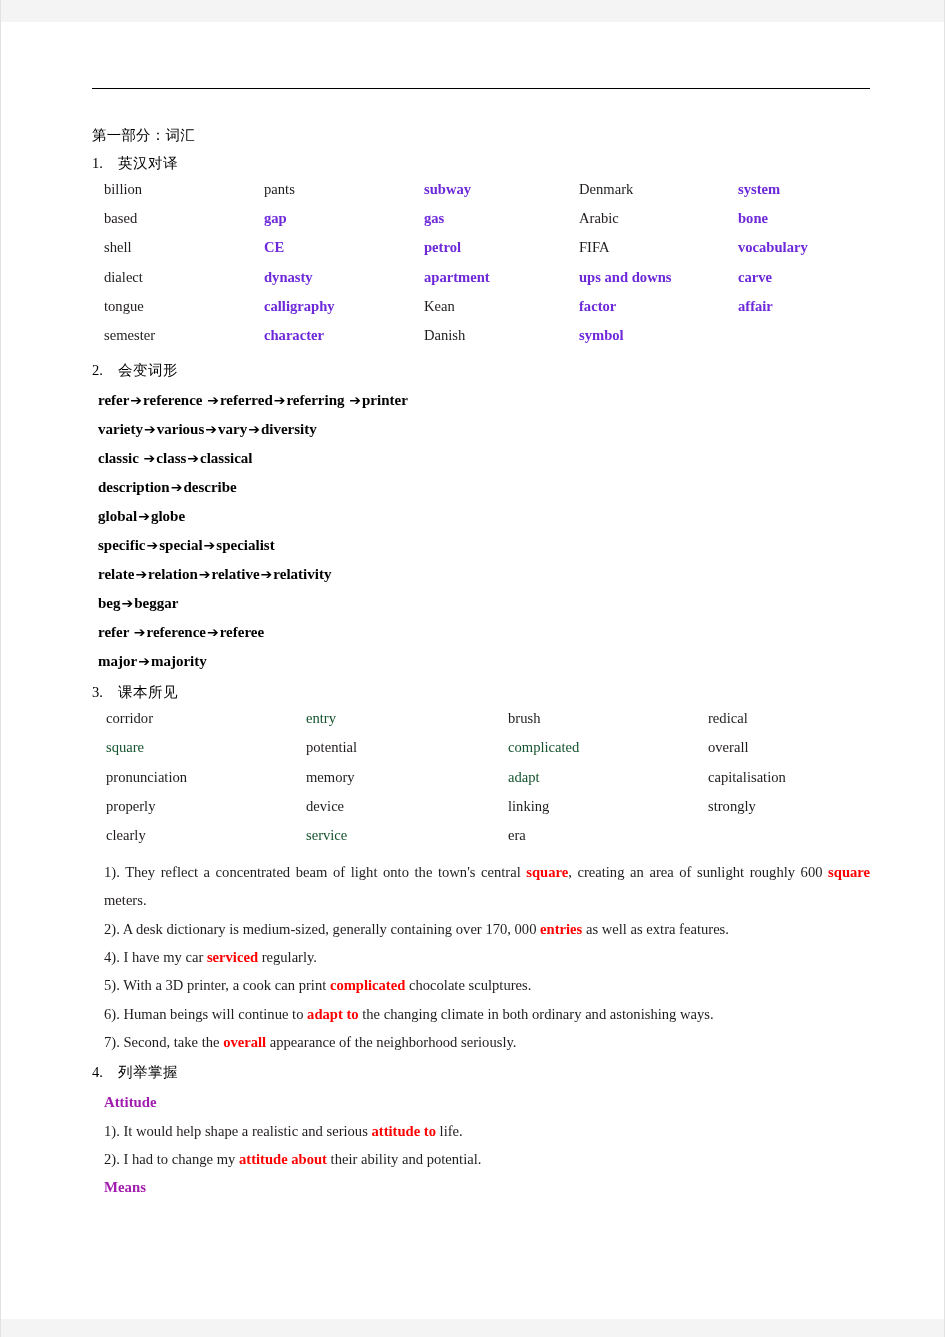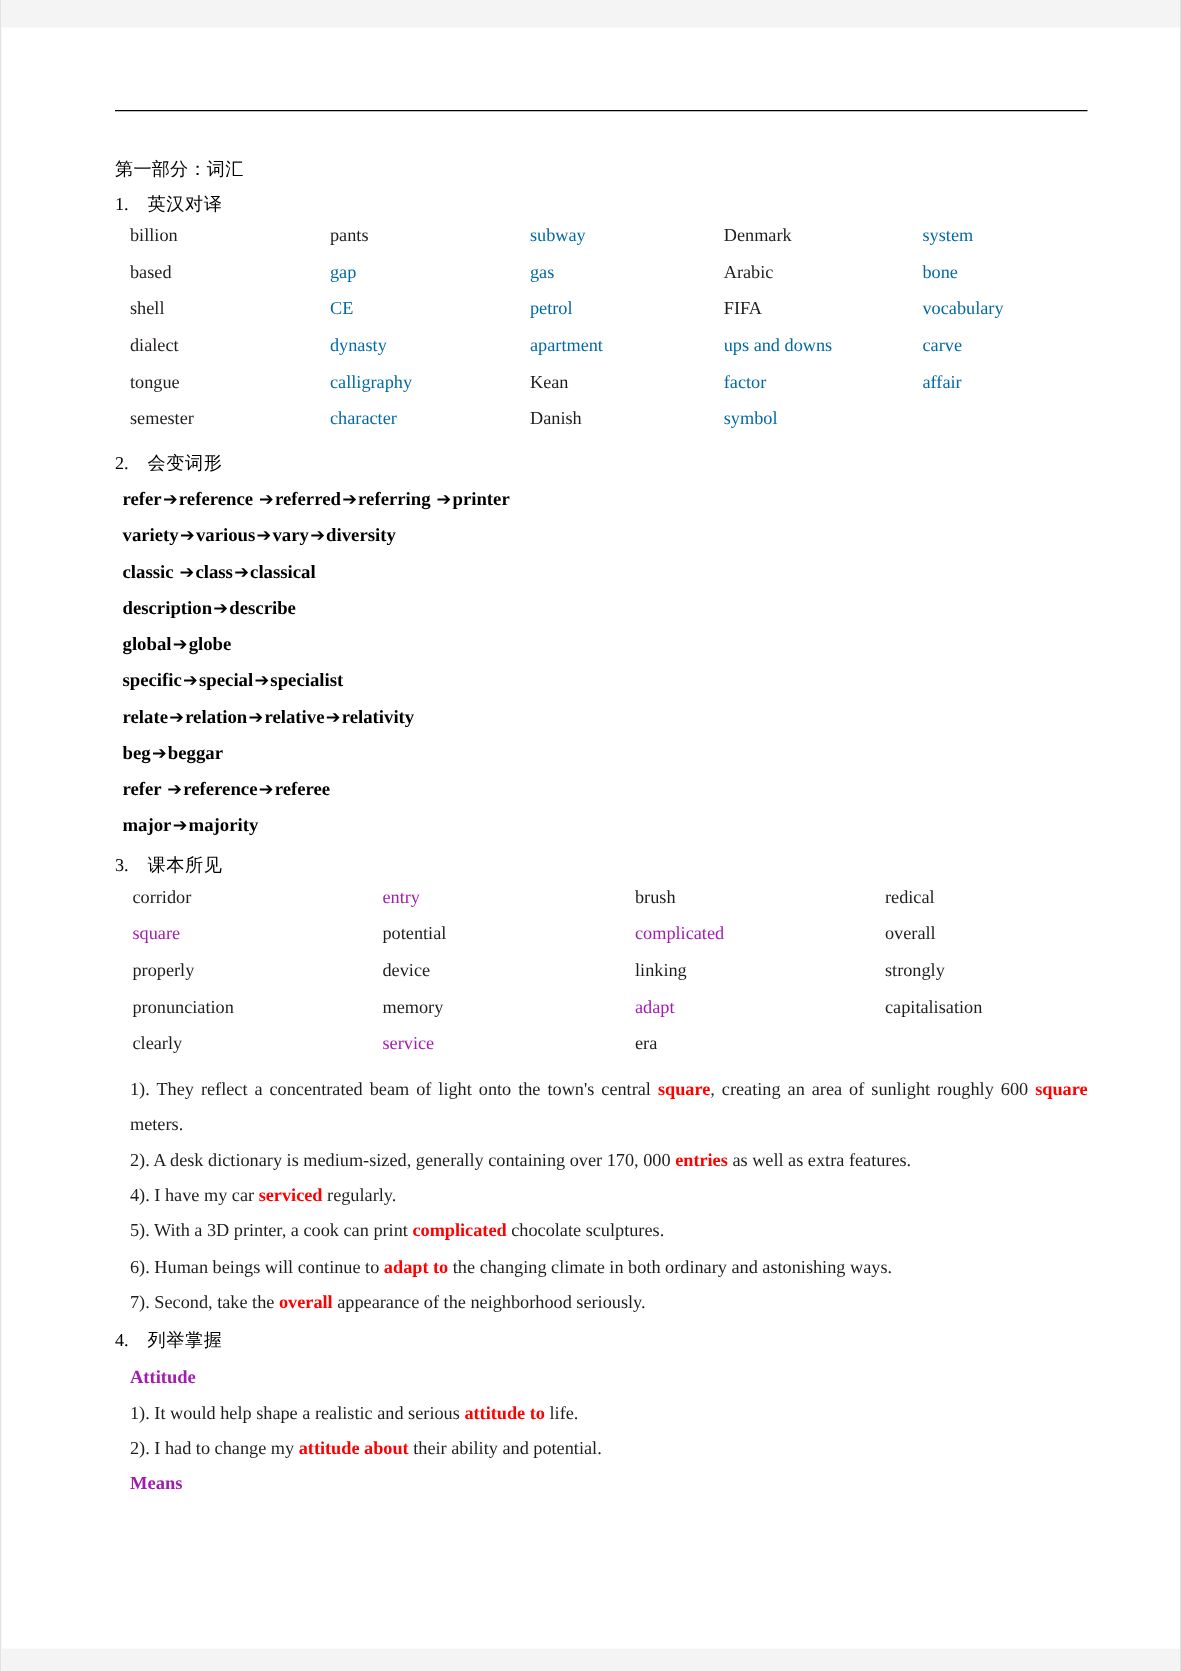--- a/index.html
+++ b/index.html
@@ -85,25 +85,25 @@
   }
   .wcell {
     position: absolute;
     top: 0;
     font-size: 14.6px;
     line-height: 20px;
     color: #201c1c;
     white-space: nowrap;
   }
   .wcell.b {
-    font-weight: normal;
-    color: #0369a1;
+    font-weight: bold;
+    color: #6d28d9;
   }
   .wcell.red {
-    color: #a21caf;
+    color: #14532d;
   }
 
   
   .g1 .c0 { left: 12px; }
   .g1 .c1 { left: 172px; }
   .g1 .c2 { left: 332px; }
   .g1 .c3 { left: 487px; }
   .g1 .c4 { left: 646px; }
 
   
@@ -243,30 +243,30 @@
           <span class="wcell c2">brush</span>
           <span class="wcell c3">redical</span>
         </div>
         <div class="wrow">
           <span class="wcell c0 red">square</span>
           <span class="wcell c1">potential</span>
           <span class="wcell c2 red">complicated</span>
           <span class="wcell c3">overall</span>
         </div>
         <div class="wrow">
+          <span class="wcell c0">pronunciation</span>
+          <span class="wcell c1">memory</span>
+          <span class="wcell c2 red">adapt</span>
+          <span class="wcell c3">capitalisation</span>
+        </div>
+        <div class="wrow">
           <span class="wcell c0">properly</span>
           <span class="wcell c1">device</span>
           <span class="wcell c2">linking</span>
           <span class="wcell c3">strongly</span>
-        </div>
-        <div class="wrow">
-          <span class="wcell c0">pronunciation</span>
-          <span class="wcell c1">memory</span>
-          <span class="wcell c2 red">adapt</span>
-          <span class="wcell c3">capitalisation</span>
         </div>
         <div class="wrow">
           <span class="wcell c0">clearly</span>
           <span class="wcell c1 red">service</span>
           <span class="wcell c2">era</span>
         </div>
       </div>
     <div class="sentences" id="sent-3">
         <div class="sent"><span>1). </span><span>They reflect a concentrated beam of light onto the town's central </span><span class="hl">square</span><span>, creating an area of sunlight roughly 600 </span><span class="hl">square</span><span> meters.</span></div>
         <div class="sent"><span>2). </span><span>A desk dictionary is medium-sized, generally containing over 170, 000 </span><span class="hl">entries</span><span> as well as extra features.</span></div>

